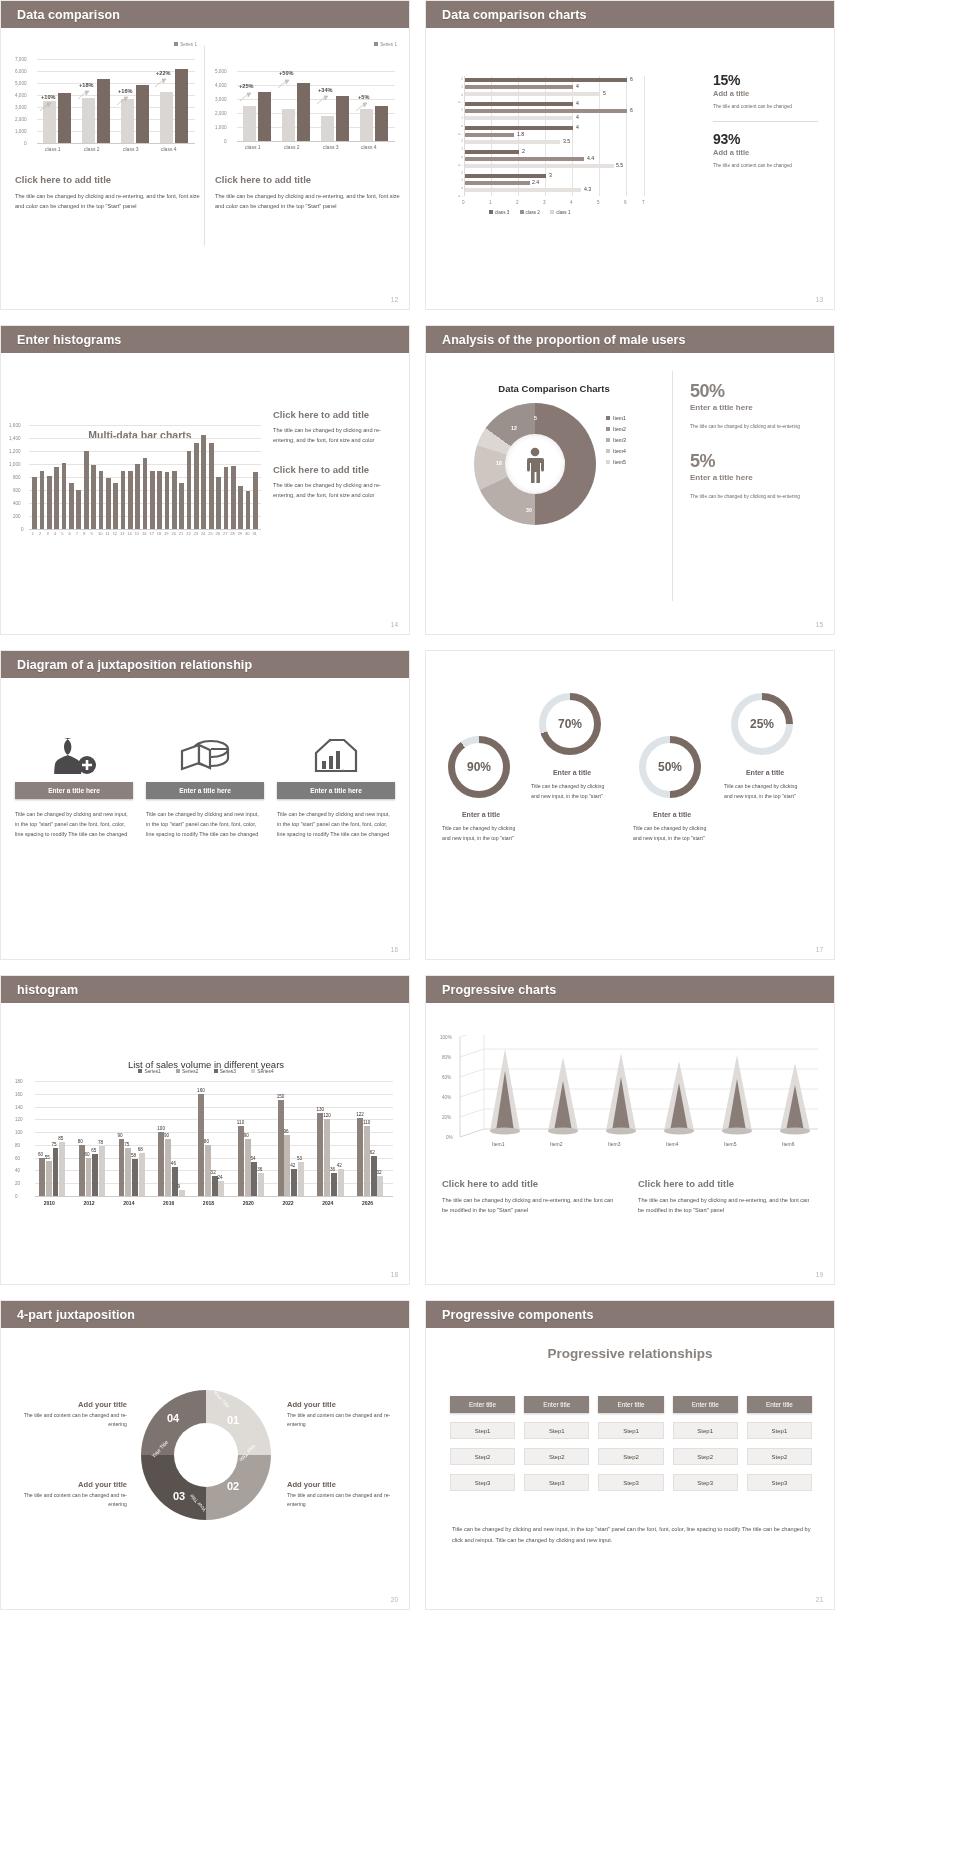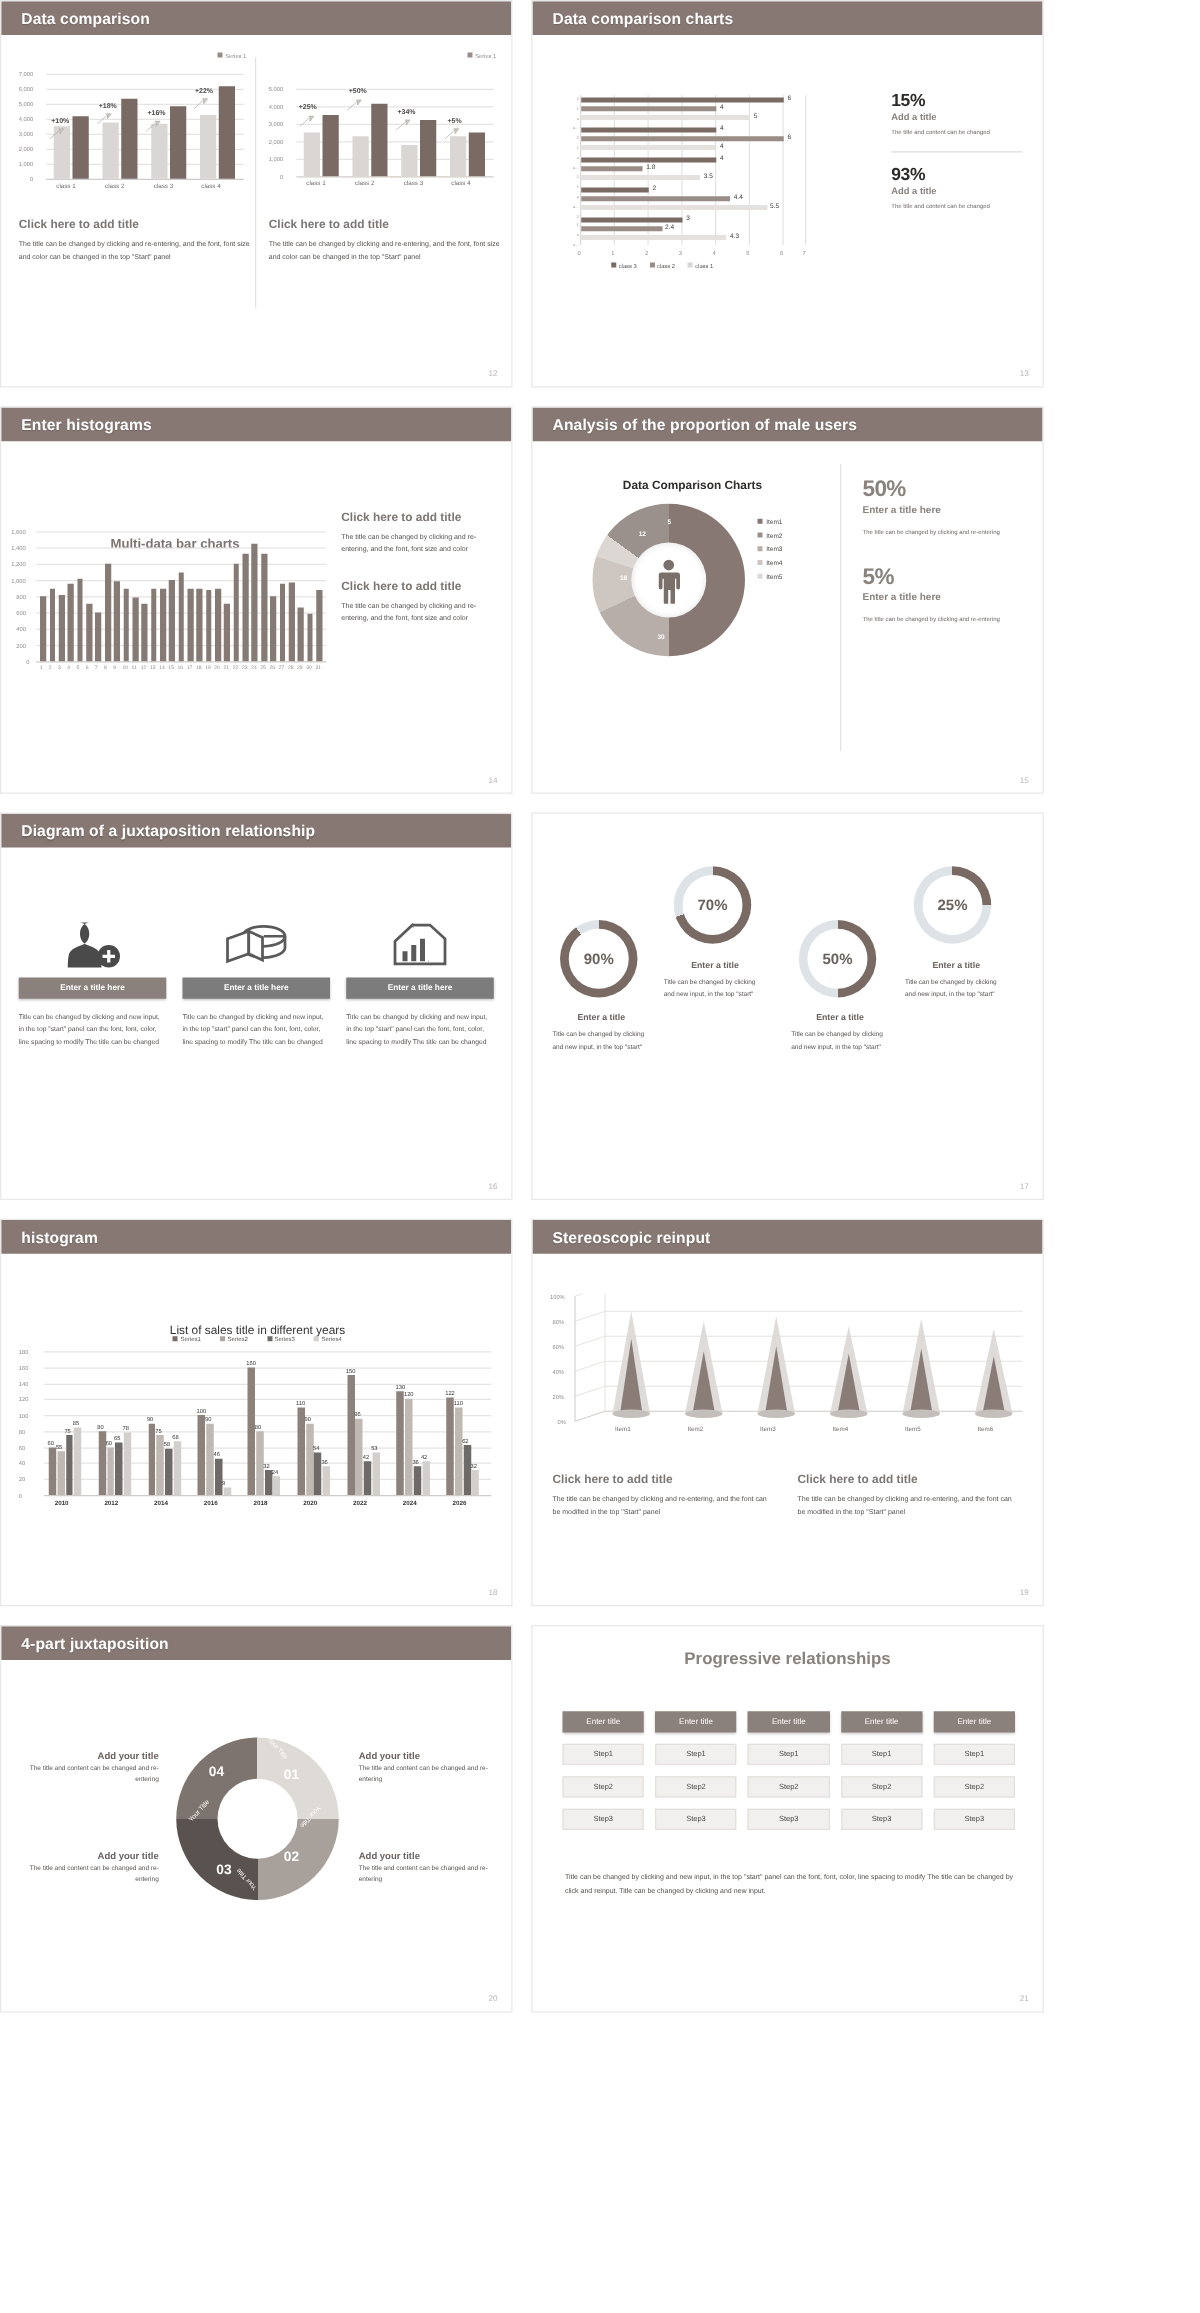--- a/index.html
+++ b/index.html
@@ -569,21 +569,21 @@
       </div>
     </div>
     <div class="pg">17</div>
   </div>
 
   <div class="slide">
     <div class="bar">
       <span class="t">histogram</span>
     </div>
     <div class="body">
-      <div class="s18-title" style="position:absolute;left:0;top:48px;width:410px;">List of sales title in different years</div>
+      <div class="s18-title" style="position:absolute;left:0;top:48px;width:410px;">List of sales volume in different years</div>
       <div style="position:absolute;left:0;top:66px;width:410px;text-align:center;font-size:4.8px;color:#55524f;">
         <span style="margin:0 7px;"><i style="display:inline-block;width:4px;height:4px;background:#796a64;margin-right:2px;"></i>Series1</span>
         <span style="margin:0 7px;"><i style="display:inline-block;width:4px;height:4px;background:#b0a6a0;margin-right:2px;"></i>Series2</span>
         <span style="margin:0 7px;"><i style="display:inline-block;width:4px;height:4px;background:#6e6a67;margin-right:2px;"></i>Series3</span>
         <span style="margin:0 7px;"><i style="display:inline-block;width:4px;height:4px;background:#d2cfcc;margin-right:2px;"></i>Series4</span>
       </div>
 
       <div style="position:absolute;left:12px;top:78px;width:386px;height:140px;">
         <div id="s18grid">
             <div class="axisline" style="left: 22px; top: 0px; width: 358px; height: 1px;"></div>
@@ -692,21 +692,21 @@
             <span style="position: absolute; font-size: 5px; font-weight: bold; color: rgb(51, 51, 51); left: 287.196px; top: 0px;">2024</span>
             <span style="position: absolute; font-size: 5px; font-weight: bold; color: rgb(51, 51, 51); left: 326.973px; top: 0px;">2026</span>
           </div>
       </div>
     </div>
     <div class="pg">18</div>
   </div>
 
   <div class="slide">
     <div class="bar">
-      <span class="t">Stereoscopic reinput</span>
+      <span class="t">Progressive charts</span>
     </div>
     <div class="body">
       <div style="position:absolute;left:14px;top:32px;width:382px;height:130px;">
         <span class="tick" style="left:0;top:0px;">100%</span>
         <span class="tick" style="left:2px;top:20px;">80%</span>
         <span class="tick" style="left:2px;top:40px;">60%</span>
         <span class="tick" style="left:2px;top:60px;">40%</span>
         <span class="tick" style="left:2px;top:80px;">20%</span>
         <span class="tick" style="left:6px;top:100px;">0%</span>
 
@@ -807,20 +807,23 @@
       </div>
       <div style="position:absolute;left:286px;top:152px;width:110px;">
         <div class="ad-t">Add your title</div>
         <div class="ad-p">The title and content can be changed and re-entering</div>
       </div>
     </div>
     <div class="pg">20</div>
   </div>
 
   <div class="slide">
+    <div class="bar">
+      <span class="t">Progressive components</span>
+    </div>
     <div class="body">
       <div class="pr-title">Progressive relationships</div>
       <div id="s21table" style="position:absolute;left:24px;top:68px;width:362px;">
           <div style="display: flex; gap: 9px;">
             <div class="step-head" style="flex: 1 1 0%;">Enter title</div>
             <div class="step-head" style="flex: 1 1 0%;">Enter title</div>
             <div class="step-head" style="flex: 1 1 0%;">Enter title</div>
             <div class="step-head" style="flex: 1 1 0%;">Enter title</div>
             <div class="step-head" style="flex: 1 1 0%;">Enter title</div>
           </div>

